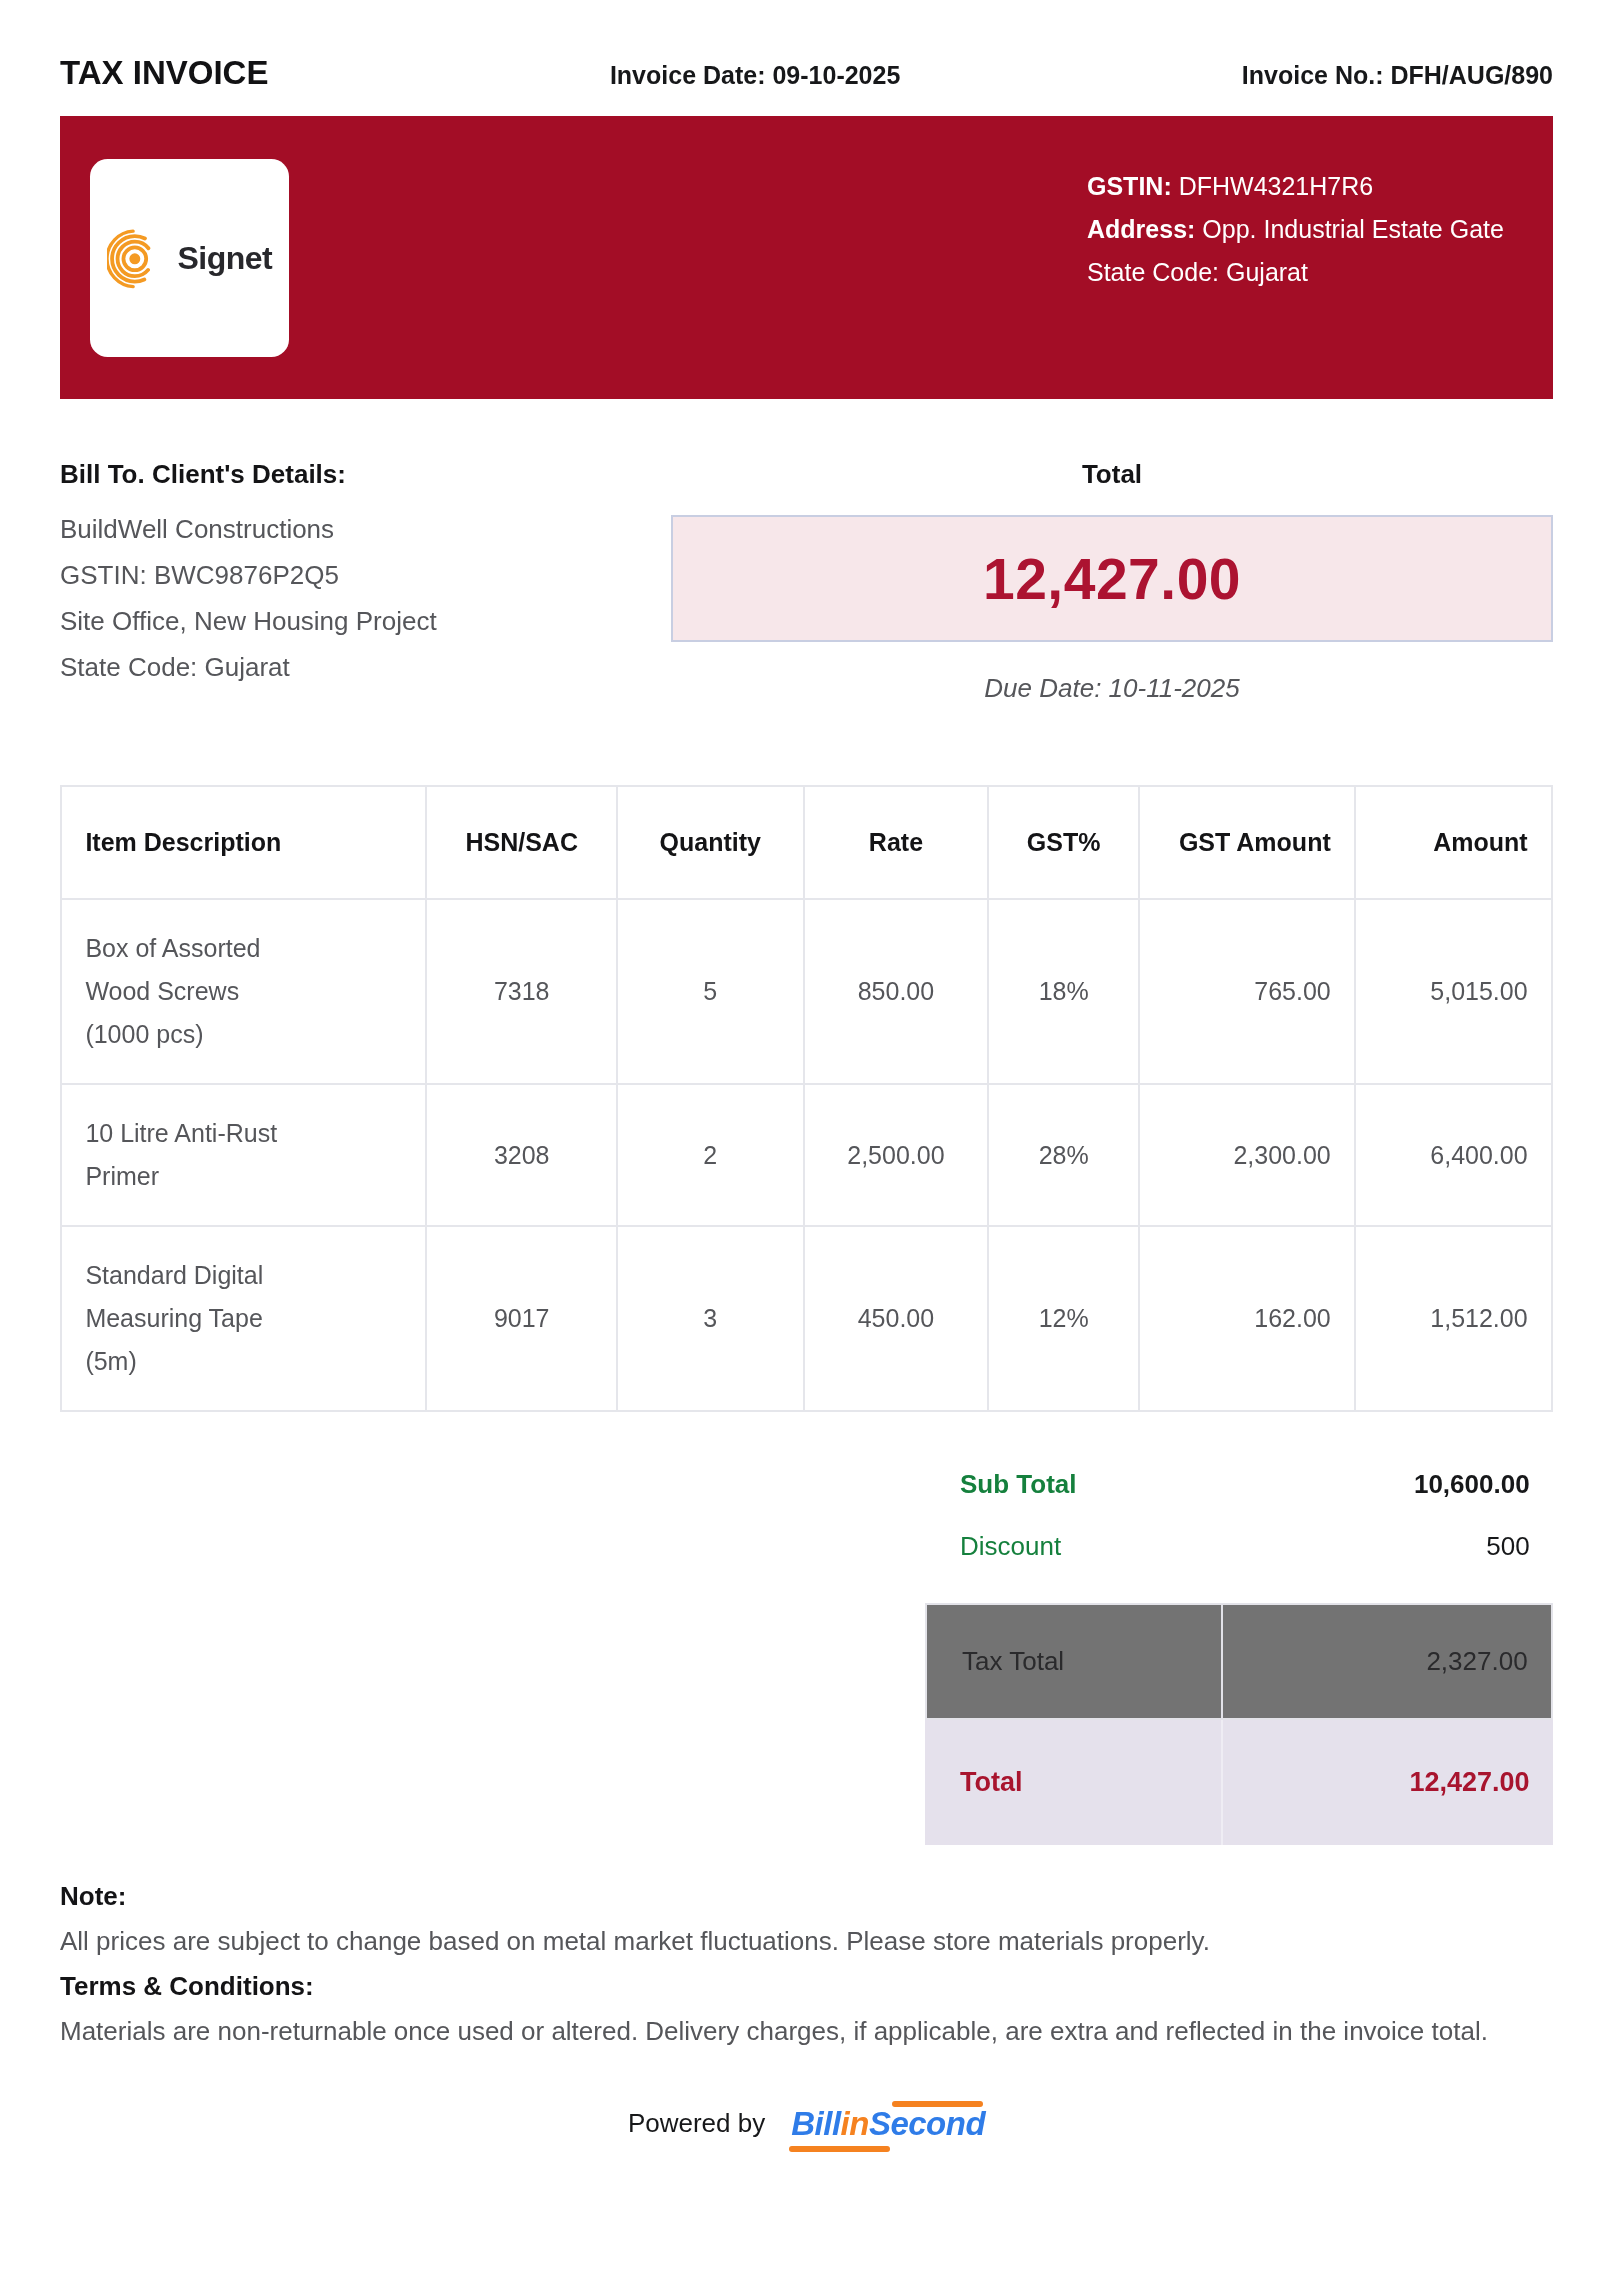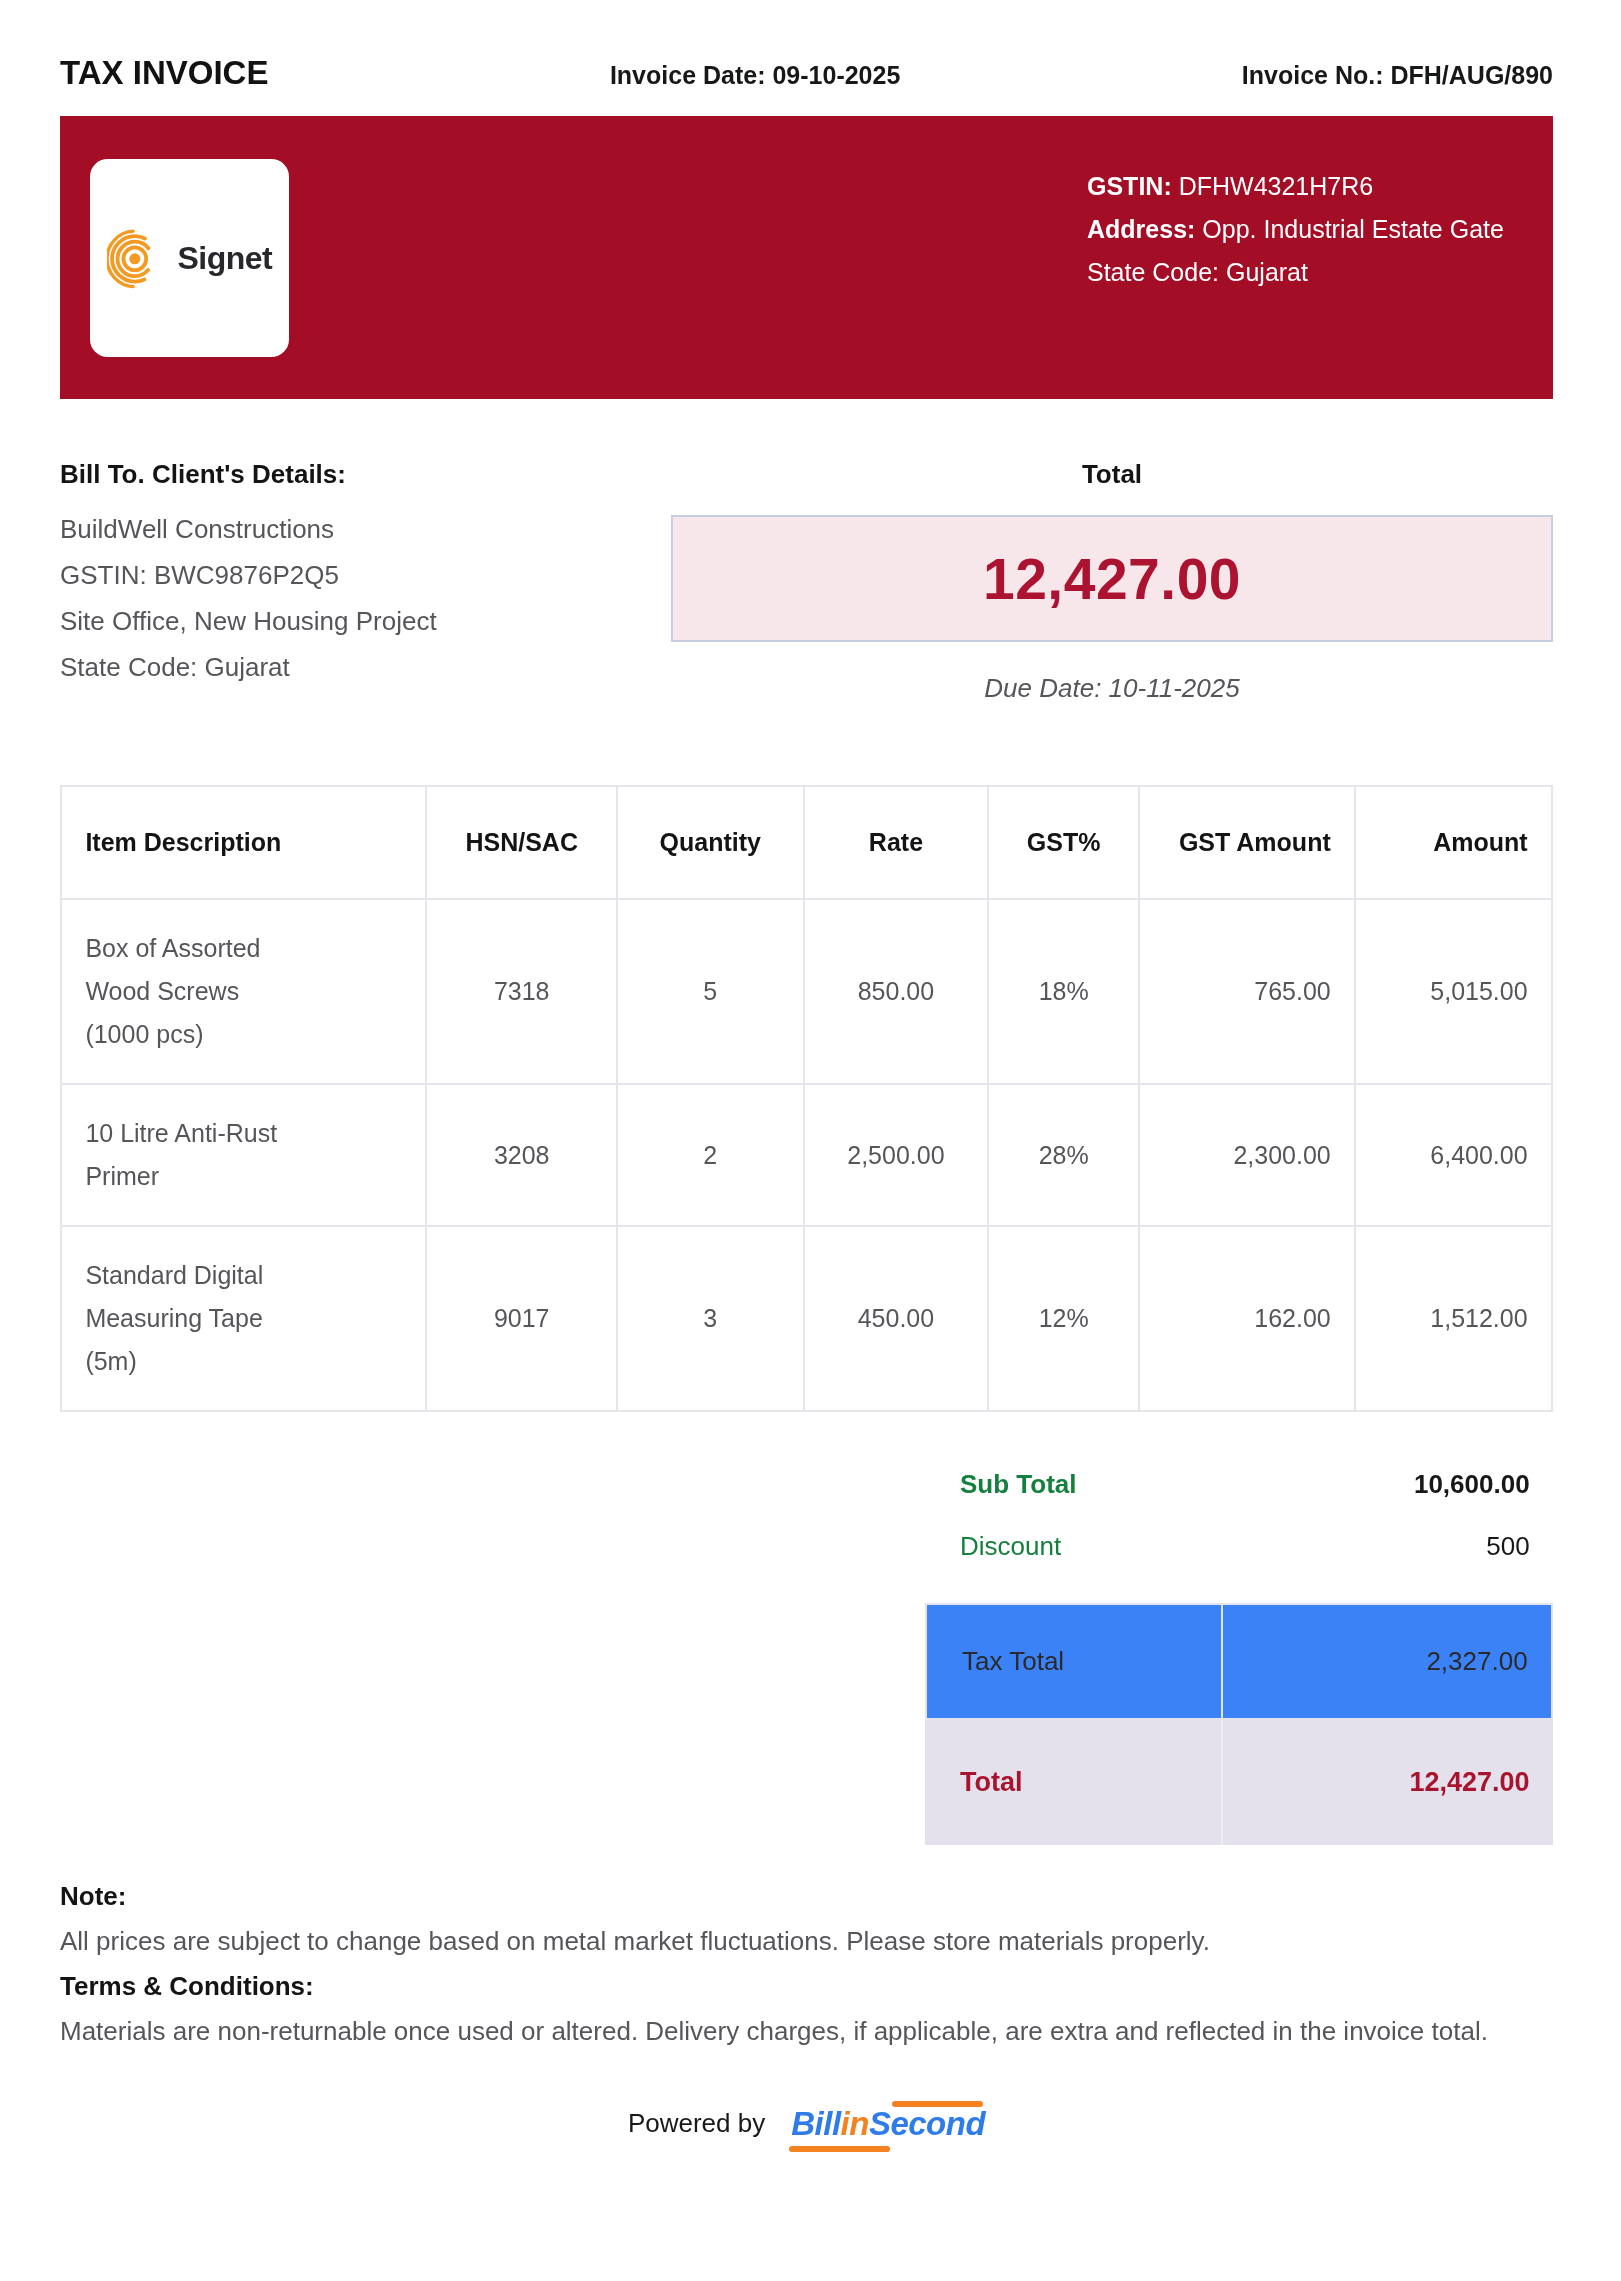--- a/index.html
+++ b/index.html
@@ -62,21 +62,21 @@
   td.desc { color:#1d1d1f; line-height:43px; white-space:pre-line; font-size:26px; }
   th.wrap { max-width:166px; }
 
   
   .summary { width:628px; margin-left:auto; margin-top:41px; }
   .sum-row { display:flex; align-items:baseline; padding:15.6px 23.4px 15.6px 35px; font-size:26px; }
   .sum-row .lbl { color:#15803d; }
   .sum-row .val { margin-left:auto; }
   .sum-row.bold .lbl, .sum-row.bold .val { font-weight:700; }
   .sum-row .val { color:#17181a; }
-  .tax-box { margin-top:25px; border:2px solid #E3E3E9; display:flex; align-items:stretch; background:#3b82f6; }
+  .tax-box { margin-top:25px; border:2px solid #E3E3E9; display:flex; align-items:stretch; background:#737373; }
   .tax-box .cell-l { width:47.5%; border-right:2px solid #E3E3E9; padding:41px 0 41px 35px;
     font-size:26px; color:#2a2a2c; }
   .tax-box .cell-r { flex:1; text-align:right; padding:41px 23.4px 41px 0; font-size:26px; color:#2a2a2c; }
   .grand-row { background:#E5E1EC; display:flex; align-items:stretch; }
   .grand-row .cell-l { width:47.5%; border-right:2px solid #EFEDF4; padding:47px 0 47px 35px;
     font-size:27px; font-weight:700; color:#A8142E; }
   .grand-row .cell-r { flex:1; text-align:right; padding:47px 23.4px 47px 0;
     font-size:27px; font-weight:700; color:#A8142E; }
 
   

